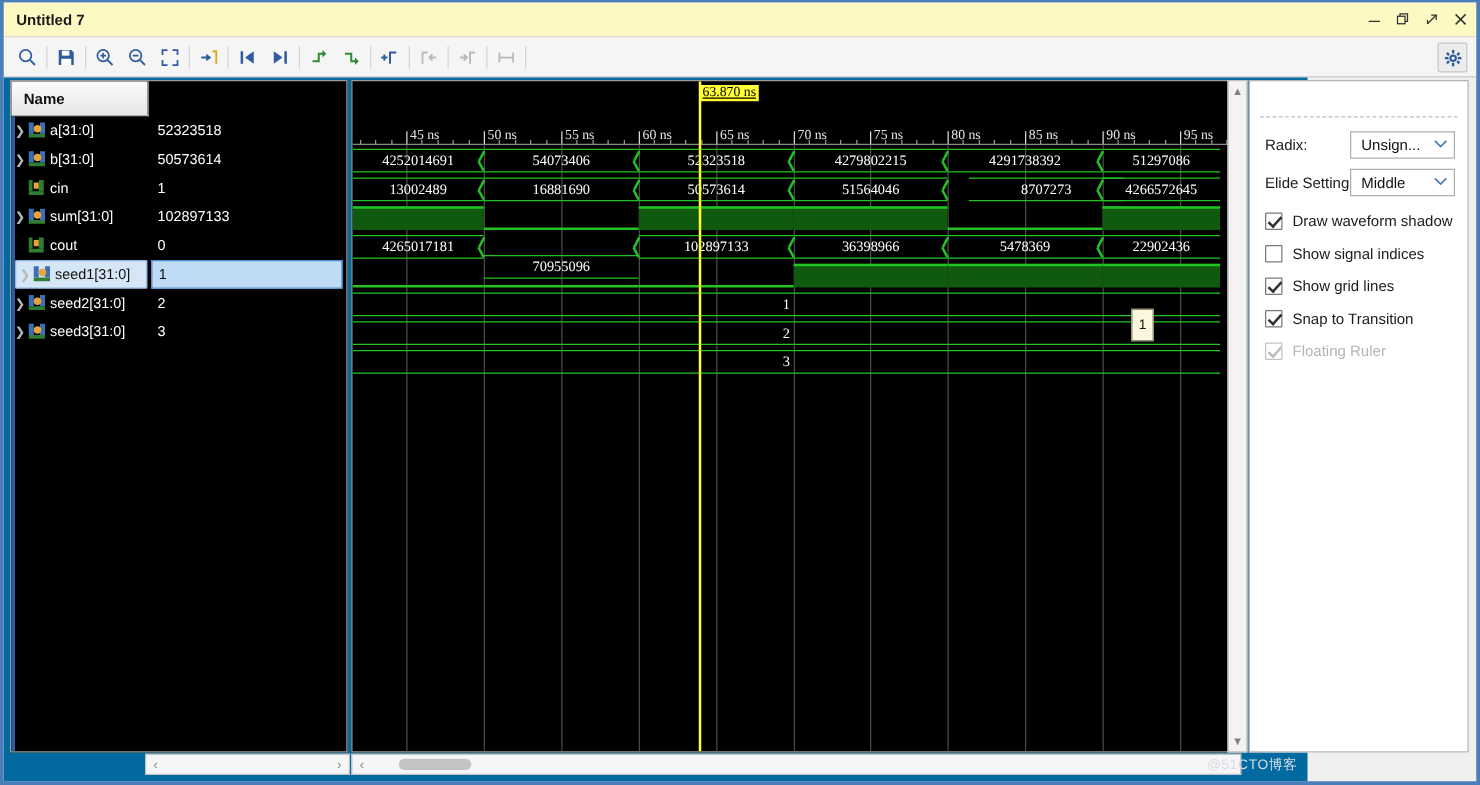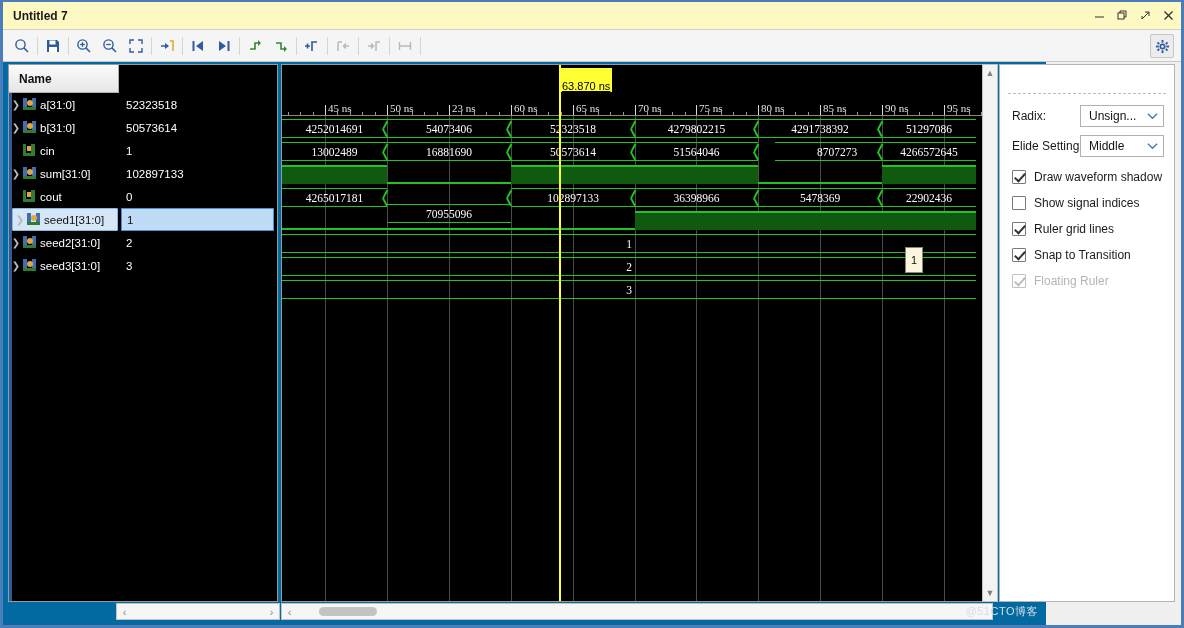--- a/index.html
+++ b/index.html
@@ -211,22 +211,22 @@
     position: absolute; height: 2px; background: #22c322;
   }
 
   
   .cursor {
     position: absolute; top: 0; bottom: 0; width: 2px; background: #ffff33;
   }
   .cursor-label {
     position: absolute; top: 3px; height: 13px;
     background: #ffff33; color: #000000;
-    font-family: Liberation Sans, sans-serif; font-size: 11px;
-    padding: 12px 2px; white-space: nowrap; line-height: 13px;
+    font-family: Liberation Serif, serif; font-size: 11px;
+    padding: 0 2px; white-space: nowrap; line-height: 13px;
     text-decoration: underline;
     text-align: right;
   }
   .tooltip-box {
     position: absolute;
     background: #fbf6dd; border: 1px solid #8a8a6a;
     color: #111; font-size: 11px;
     display: flex; align-items: center; justify-content: center;
   }
 
@@ -576,21 +576,21 @@
             <div class="tick-minor" style="left: 67.8px;"></div>
             <div class="tick-minor" style="left: 80.2px;"></div>
             <div class="tick-minor" style="left: 92.6px;"></div>
             <div class="tick-major" style="left: 105px;"></div>
             <div class="tick-label" style="left: 108px;">50  ns</div>
             <div class="tick-minor" style="left: 117.4px;"></div>
             <div class="tick-minor" style="left: 129.8px;"></div>
             <div class="tick-minor" style="left: 142.2px;"></div>
             <div class="tick-minor" style="left: 154.6px;"></div>
             <div class="tick-major" style="left: 167px;"></div>
-            <div class="tick-label" style="left: 170px;">23  ns</div>
+            <div class="tick-label" style="left: 170px;">55  ns</div>
             <div class="tick-minor" style="left: 179.4px;"></div>
             <div class="tick-minor" style="left: 191.8px;"></div>
             <div class="tick-minor" style="left: 204.2px;"></div>
             <div class="tick-minor" style="left: 216.6px;"></div>
             <div class="tick-major" style="left: 229px;"></div>
             <div class="tick-label" style="left: 232px;">60  ns</div>
             <div class="tick-minor" style="left: 241.4px;"></div>
             <div class="tick-minor" style="left: 253.8px;"></div>
             <div class="tick-minor" style="left: 266.2px;"></div>
             <div class="tick-minor" style="left: 278.6px;"></div>
@@ -800,21 +800,21 @@
           <div class="chk-row" style="top: 105px;">
             <span class="chk checked"></span>
             <span class="chk-label">Draw waveform shadow</span>
           </div>
           <div class="chk-row" style="top: 131px;">
             <span class="chk"></span>
             <span class="chk-label">Show signal indices</span>
           </div>
           <div class="chk-row" style="top: 157px;">
             <span class="chk checked"></span>
-            <span class="chk-label">Ruler grid lines</span>
+            <span class="chk-label">Show grid lines</span>
           </div>
           <div class="chk-row" style="top: 183px;">
             <span class="chk checked"></span>
             <span class="chk-label">Snap to Transition</span>
           </div>
           <div class="chk-row" style="top: 209px;">
             <span class="chk checked disabled"></span>
             <span class="chk-label disabled">Floating Ruler</span>
           </div>
         </div>

